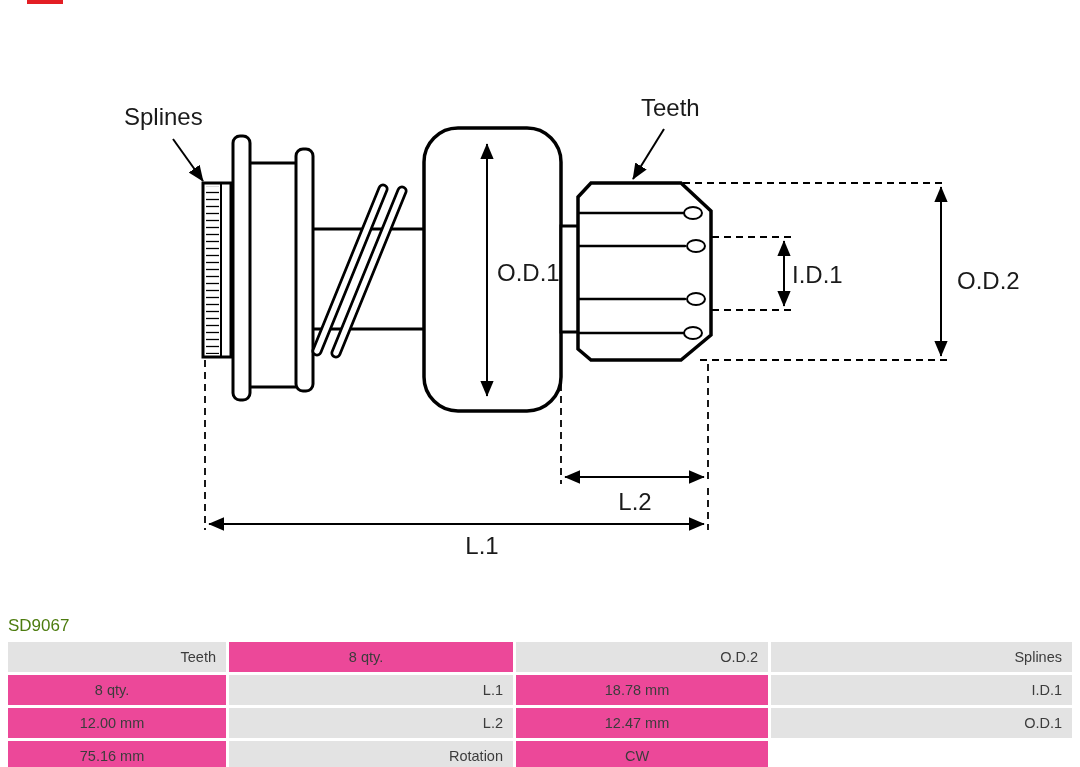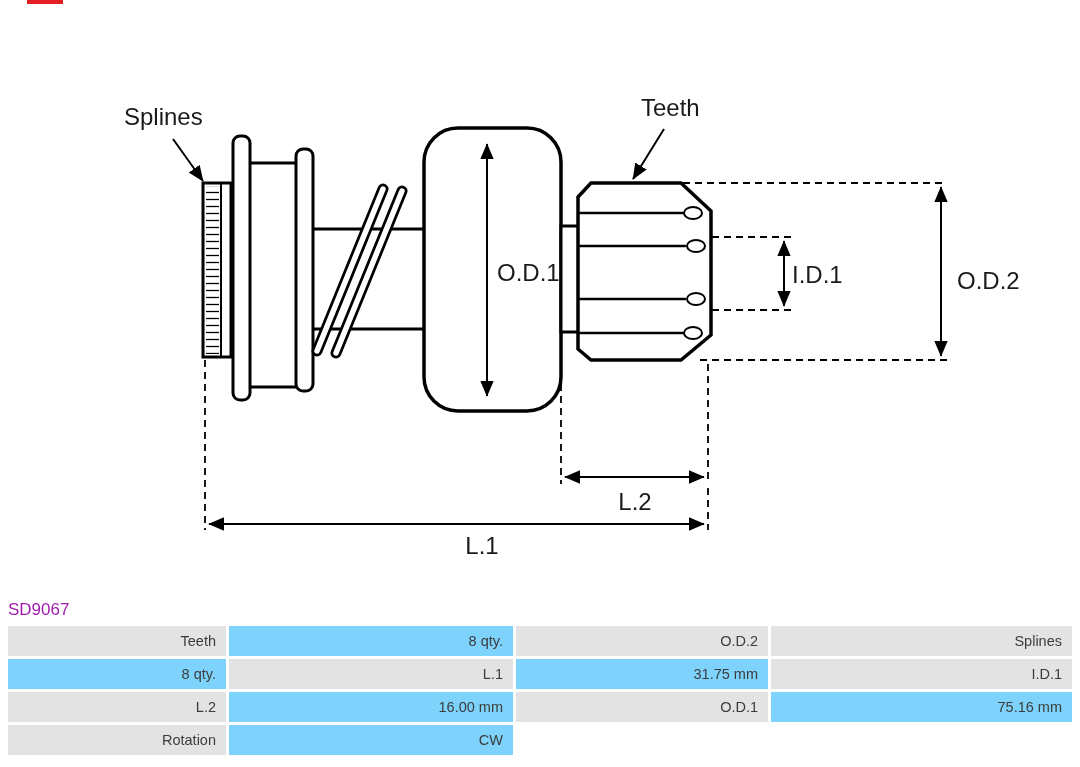--- a/index.html
+++ b/index.html
@@ -10,45 +10,45 @@
     font-family:"Liberation Sans",sans-serif;
     overflow:hidden;
   }
   .logo-strip{
     position:absolute;left:27px;top:0;
     width:36px;height:4px;
     background:#e31e24;
   }
   .diagram-svg{display:block;width:1080px;height:598px;}
   .part-number{
-    margin:2px 0 6px 8px;
+    margin:18px 0 6px 8px;
     font-size:17px;
     line-height:20px;
-    color:#a21caf;
+    color:#4d7c0f;
   }
   .spec-table{
     width:1064px;
     margin:0 8px;
     display:grid;
     grid-template-columns:218px 284px 252px 1fr;
     gap:3px;
     background:#fff;
   }
   .cell{
     height:30px;
     line-height:30px;
     font-size:14.5px;
     color:#3c3c3c;
     text-align:right;
     padding-right:10px;
     box-sizing:border-box;
     white-space:nowrap;
   }
   .cell.lbl{background:#e3e3e3;}
-  .cell.val{background:#7dd3fc;}
+  .cell.val{background:#ec4899;text-align:center;}
 
   
   .outline{fill:#fff;stroke:#000;stroke-width:3;}
   .outline-thick{fill:#fff;stroke:#000;stroke-width:3.5;}
   .edge{stroke:#000;stroke-width:3;fill:none;}
   .tooth{stroke:#000;stroke-width:2.4;fill:none;stroke-linecap:round;}
   .tooth-tip{fill:#fff;stroke:#000;stroke-width:2;}
   .dash{stroke:#000;stroke-width:1.8;fill:none;stroke-dasharray:7 5;}
   .dim{stroke:#000;stroke-width:2;fill:none;marker-start:url(#arr);marker-end:url(#arr);}
   .leader{stroke:#000;stroke-width:2;fill:none;marker-end:url(#arr);}
@@ -162,25 +162,26 @@
   <div class="part-number">SD9067</div>
 
   <div class="spec-table">
     <div class="cell lbl">Teeth</div>
     <div class="cell val">8 qty.</div>
     <div class="cell lbl">O.D.2</div>
 
     <div class="cell lbl">Splines</div>
     <div class="cell val">8 qty.</div>
     <div class="cell lbl">L.1</div>
-    <div class="cell val">31.75 mm</div>
+    <div class="cell val">18.78 mm</div>
 
     <div class="cell lbl">I.D.1</div>
+    <div class="cell val">12.00 mm</div>
     <div class="cell lbl">L.2</div>
-    <div class="cell val">16.00 mm</div>
+    <div class="cell val">12.47 mm</div>
 
     <div class="cell lbl">O.D.1</div>
     <div class="cell val">75.16 mm</div>
     <div class="cell lbl">Rotation</div>
     <div class="cell val">CW</div>
   </div>
 
 </div>
 
 </body></html>

